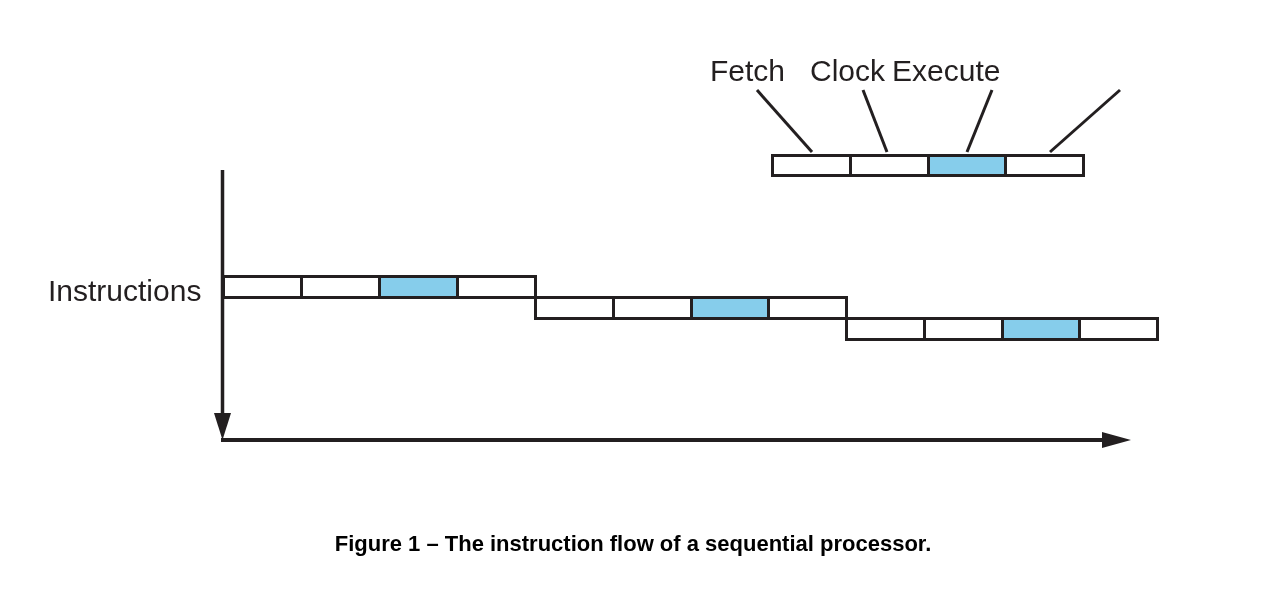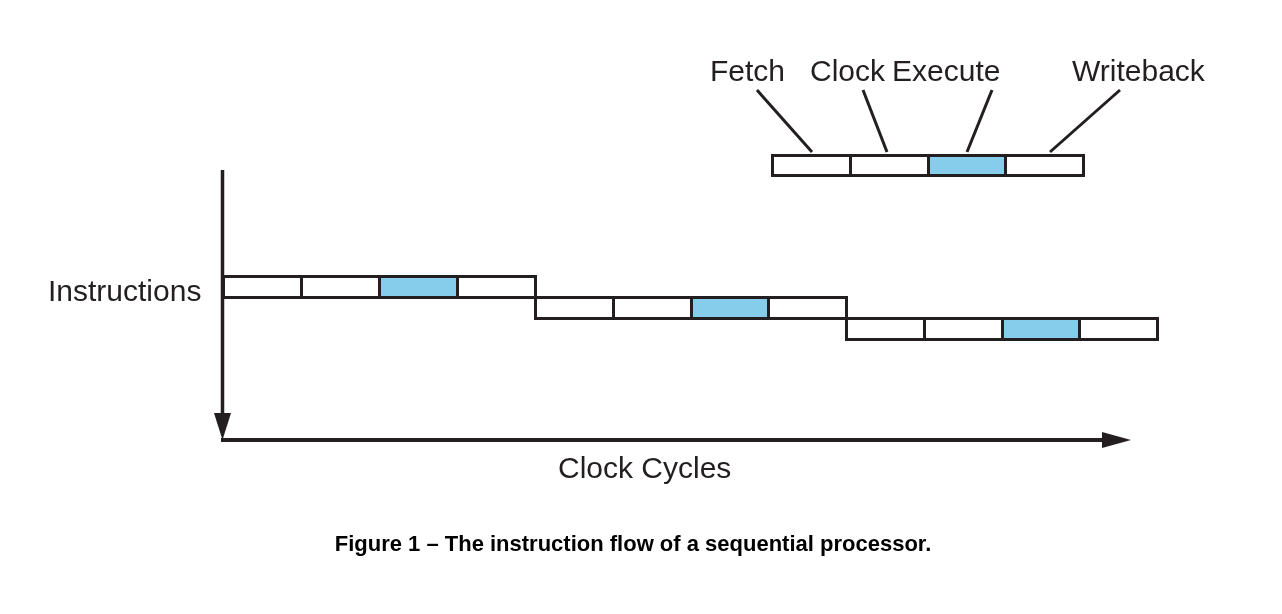--- a/index.html
+++ b/index.html
@@ -89,31 +89,29 @@
     <line x1="222.5" y1="170" x2="222.5" y2="418" stroke="#231f20" stroke-width="3.5"></line>
     <polygon points="214,413 231,413 222.5,440" fill="#231f20"></polygon>
 
     <line x1="221" y1="440" x2="1105" y2="440" stroke="#231f20" stroke-width="4"></line>
     <polygon points="1102,432 1102,448 1131,440" fill="#231f20"></polygon>
   </svg>
 
   <div class="label" id="label-fetch">Fetch</div>
   <div class="label" id="label-decode">Clock</div>
   <div class="label" id="label-execute">Execute</div>
-  <div class="label" id="label-writeback">Writeback</div>
 
   <div class="stage-bar" id="legend-bar">
     <div class="cell"></div>
     <div class="cell"></div>
     <div class="cell hl"></div>
     <div class="cell"></div>
   </div>
 
   <div class="label" id="label-instructions">Instructions</div>
-  <div class="label" id="label-clockcycles">Clock Cycles</div>
 
   <div class="stage-bar" id="instr-bar-1">
     <div class="cell"></div>
     <div class="cell"></div>
     <div class="cell hl"></div>
     <div class="cell"></div>
   </div>
   <div class="stage-bar" id="instr-bar-2">
     <div class="cell"></div>
     <div class="cell"></div>

